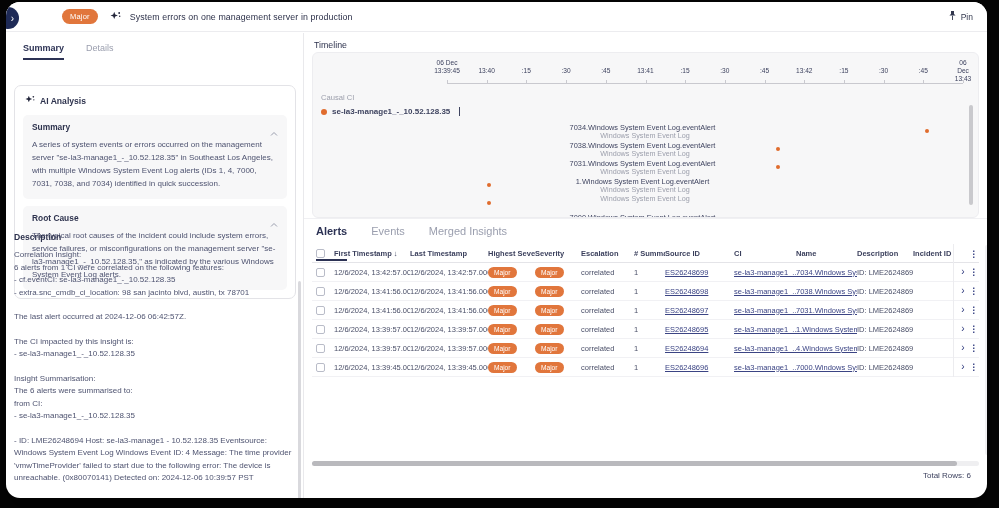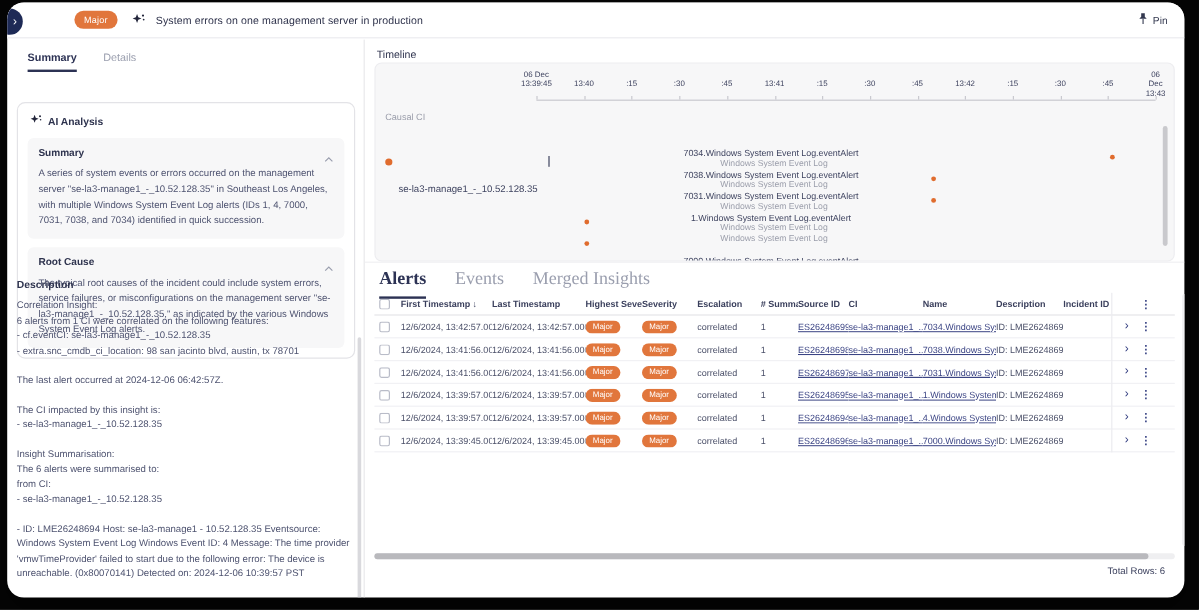--- a/index.html
+++ b/index.html
@@ -51,46 +51,46 @@
               border:1px solid #ededf0; border-radius:6px; overflow:hidden; }
   .axis { position:absolute; left:134px; top:6px; width:516px; height:24px; }
   .tick { position:absolute; top:0; transform:translateX(-50%); text-align:center; }
   .tick .d { font-size:6.6px; color:#3a3f5c; line-height:8px; min-height:8px; }
   .tick .t { font-size:6.6px; color:#3a3f5c; line-height:8px; }
   .axis-line { position:absolute; left:134px; top:30px; width:516px; height:1px; background:#c9c9cf; }
   .axis-tickmark { position:absolute; top:27px; width:1px; height:3px; background:#c9c9cf; }
   .causal-label { position:absolute; left:8px; top:40px; font-size:7.6px; color:#9b9eab; }
   .causal-row { position:absolute; left:8px; top:54px; display:flex; align-items:center; gap:5px; }
   .causal-dot { width:6px; height:6px; border-radius:50%; background:#e06c2e; }
-  .causal-name { font-size:8px; color:#3f4460; font-weight:normal;margin-top:46px; }
+  .causal-name { font-size:8px; color:#3f4460; font-weight:bold; }
   .causal-bar { width:1px; height:9px; background:#3f4460; margin-left:4px; }
   .tl-rows { position:absolute; left:8px; top:70px; right:14px;text-align:center; }
   .tl-row { position:relative; height:18px; }
   .tl-row .t1 { font-size:7.4px; color:#3f4460; line-height:9px; }
   .tl-row .t2 { font-size:7.2px; color:#9b9eab; line-height:8px; padding-left:5px; }
   .event-dot { position:absolute; width:4px; height:4px; border-radius:50%; background:#e06c2e; top:6px; }
   .tl-vscroll { position:absolute; right:5px; top:52px; width:4px; height:100px; background:#c9c9cd; border-radius:2px; }
 
   .rtabs { position:absolute; left:12px; top:192px; display:flex; gap:24px; }
-  .rtab { font-size:15px; color:#9a9eae; padding-bottom:5px; cursor:pointer;font-family:Liberation Serif, serif; }
+  .rtab { font-size:11px; color:#9a9eae; padding-bottom:22px; cursor:pointer; }
   .rtab.active { color:#2c3254; font-weight:bold; border-bottom:2px solid #2c3254; }
   .rtabs-divider { position:absolute; left:0; right:0; top:185px; height:1px; background:#f0f0f3; }
 
   
   .tbl { position:absolute; left:8px; top:212px; width:667px; }
   .trow { display:flex; align-items:center; height:19px; border-bottom:1px solid #f1f1f4; }
   .trow.thead { height:18px; border-bottom:1px solid #e4e4e8; }
   .thead .cell { font-size:7.5px; color:#3a3f5c; font-weight:bold; }
   .cell { font-size:7.5px; color:#4a4f68; overflow:hidden; white-space:nowrap; flex:none; padding-right:4px; }
   .c-cb { width:22px; display:flex; justify-content:flex-start; padding-left:4px; }
   .checkbox { width:9px; height:9px; border:1px solid #b9bcc8; border-radius:2px; background:#fff; }
   .c-ts1 { width:76px; } .c-ts2 { width:78px; }
   .c-hs { width:47px; } .c-sv { width:46px; }
   .c-es { width:53px; } .c-ev { width:31px; }
-  .c-si { width:42px; } .c-ci { width:62px; } .c-nm { width:61px; }
+  .c-si { width:69px; } .c-ci { width:62px; } .c-nm { width:61px; }
   .c-de { width:56px; } .c-in { width:40px; }
   .c-act { width:16px; display:flex; align-items:center; justify-content:center; }
   .act-sep { width:1px; height:19px; background:#ececef; margin-right:4px; }
   .link { color:#3b4484; text-decoration:underline; cursor:pointer; }
   .mini-pill { display:inline-block; background:#e1763c; color:#fff; font-size:6.6px; border-radius:7px; padding:2px 6px; }
   .sort-ic { font-size:7.5px; color:#3a3f5c; margin-left:2px; }
   .chev-r { font-size:10px; color:#2f3a7e; line-height:10px; cursor:pointer; }
   .kebab { font-size:9px; color:#2f3a7e; font-weight:bold; cursor:pointer; letter-spacing:0; }
 
   .hscroll-track { position:absolute; left:8px; top:428px; width:667px; height:5px; border-radius:3px; background:#efeff1; }

